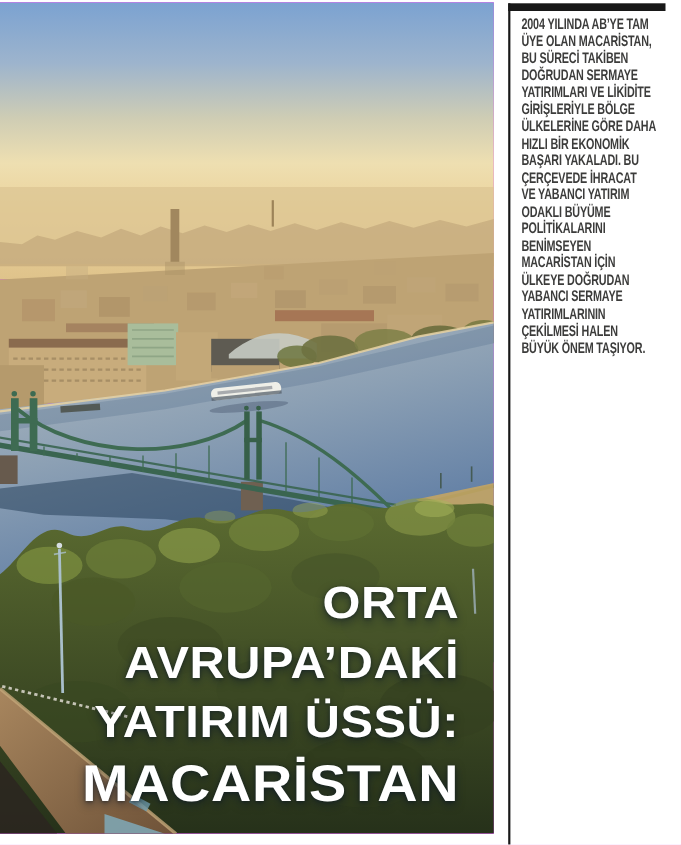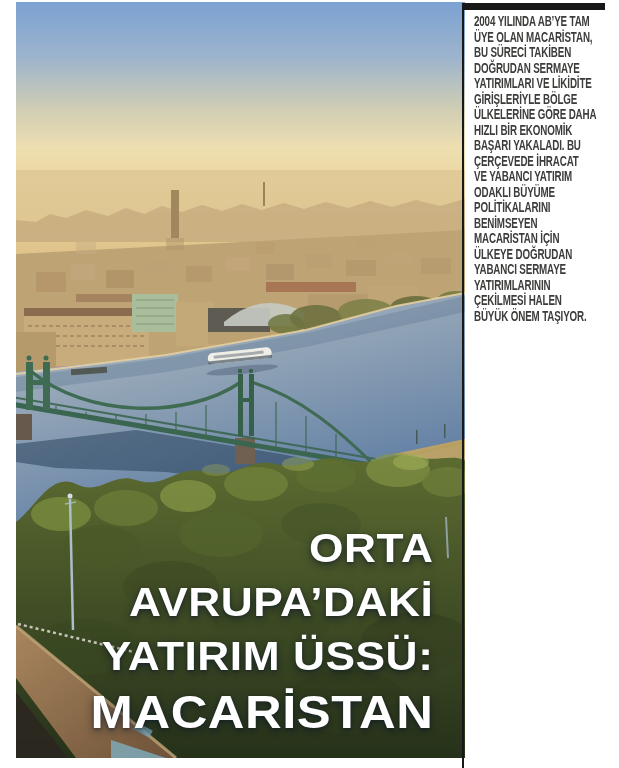--- a/index.html
+++ b/index.html
@@ -2,21 +2,21 @@
 <html><head>
 <meta charset="utf-8">
 <style>
   html,body{margin:0;padding:0;}
   .page{
     position:relative; width:619px; height:768px; background:#ffffff;
     overflow:hidden; font-family:"Liberation Sans", sans-serif;
   }
   
   .photo{
-    position:absolute; left:16px; top:2px; width:449px; height:756px; overflow:hidden;
+    position:absolute; left:0; top:2px; width:449px; height:756px; overflow:hidden;
     background:#d946ef;
   }
   .photo svg{display:block;}
   
   .title{
     position:absolute; right:32px; top:519px; text-align:right; color:#ffffff;
     font-weight:700; transform:scaleX(1.08); transform-origin:top right;
     text-shadow:0 3px 8px rgba(12,24,40,.60), 0 1px 3px rgba(12,24,40,.45);
     letter-spacing:.5px; white-space:nowrap;
   }

